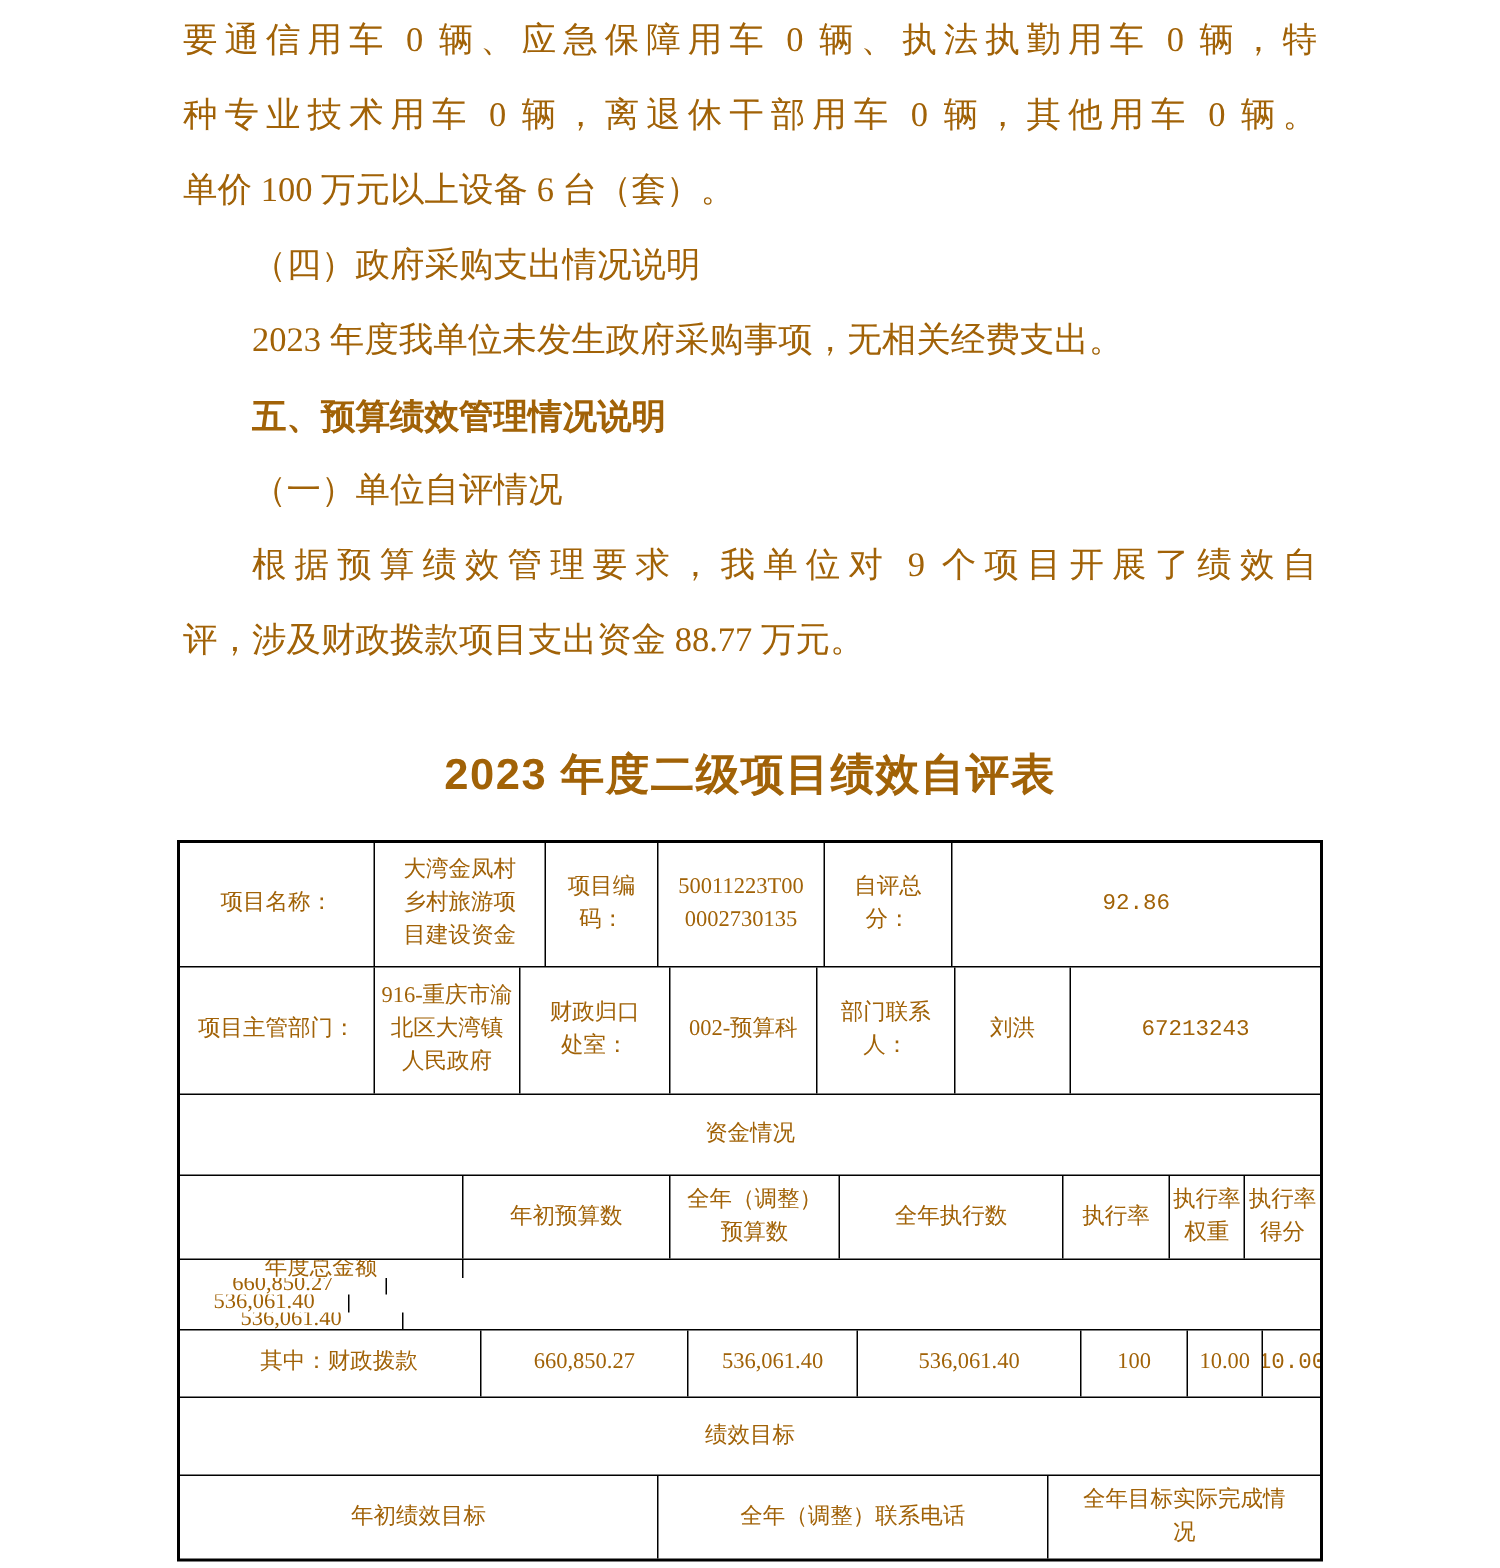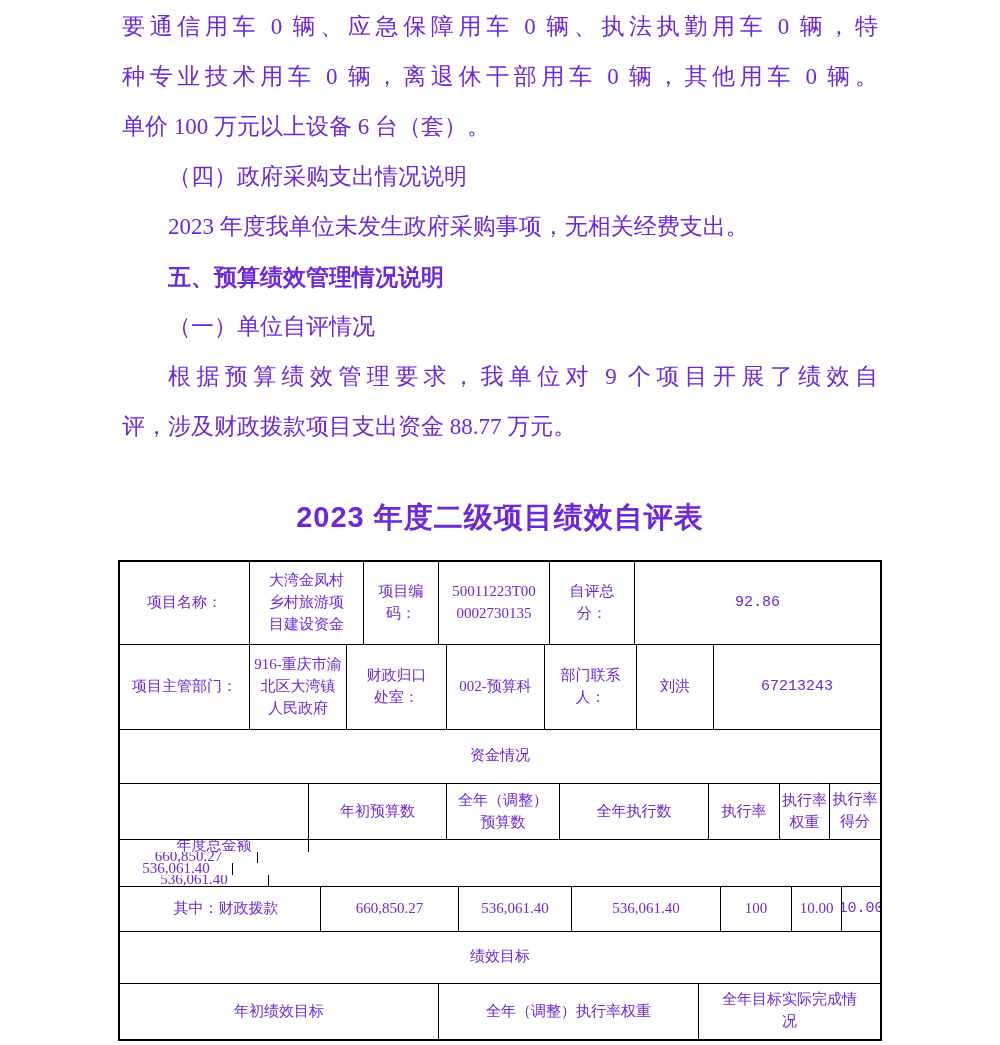--- a/index.html
+++ b/index.html
@@ -1,17 +1,17 @@
 <!DOCTYPE html>
 <html><head>
 <meta charset="utf-8">
 <style>
   html,body{margin:0;padding:0;background:#ffffff;}
   .page{
-    width:1000px;height:1045px;background:#ffffff;color:#6d28d9;
+    width:1000px;height:1045px;background:#ffffff;color:#a16207;
     font-family:"Liberation Serif","DejaVu Serif",serif;
     overflow:hidden;position:relative;
   }
   
   .textblock{margin:2px 122px 0 122px;font-size:23px;line-height:50px;}
   .tline{white-space:normal;}
   .fill{text-align:justify;text-align-last:justify;}
   .indent{text-indent:2em;}
   .hei{font-family:"Liberation Sans","DejaVu Sans",sans-serif;font-weight:bold;}
   
@@ -117,18 +117,18 @@
       <div class="tcell w50">10.00</div>
       <div class="tcell wfill">10.00</div>
     </div>
 
     <div class="trow h52">
       <div class="tcell wfill">绩效目标</div>
     </div>
 
     <div class="trow h55">
       <div class="tcell w319">年初绩效目标</div>
-      <div class="tcell w260">全年（调整）执行率权重</div>
+      <div class="tcell w260">全年（调整）联系电话</div>
       <div class="tcell wfill pad20">全年目标实际完成情况</div>
     </div>
 
   </div>
 </div>
 
 </body></html>

